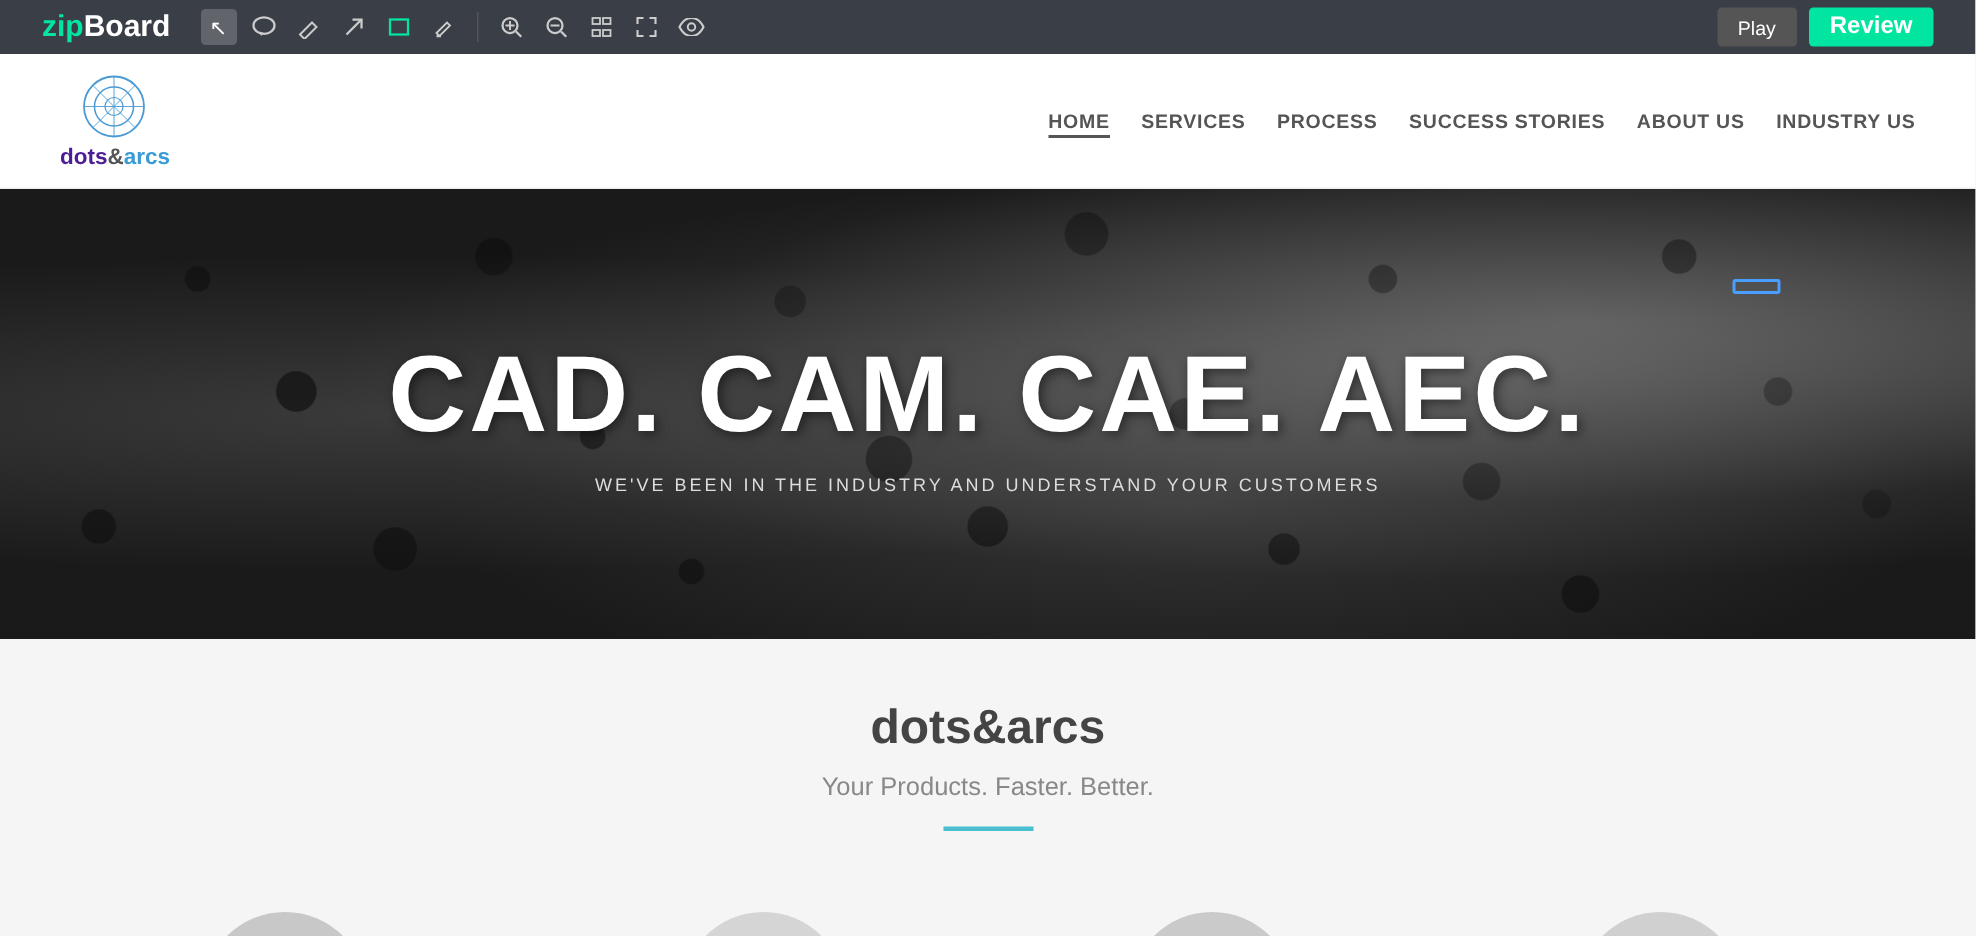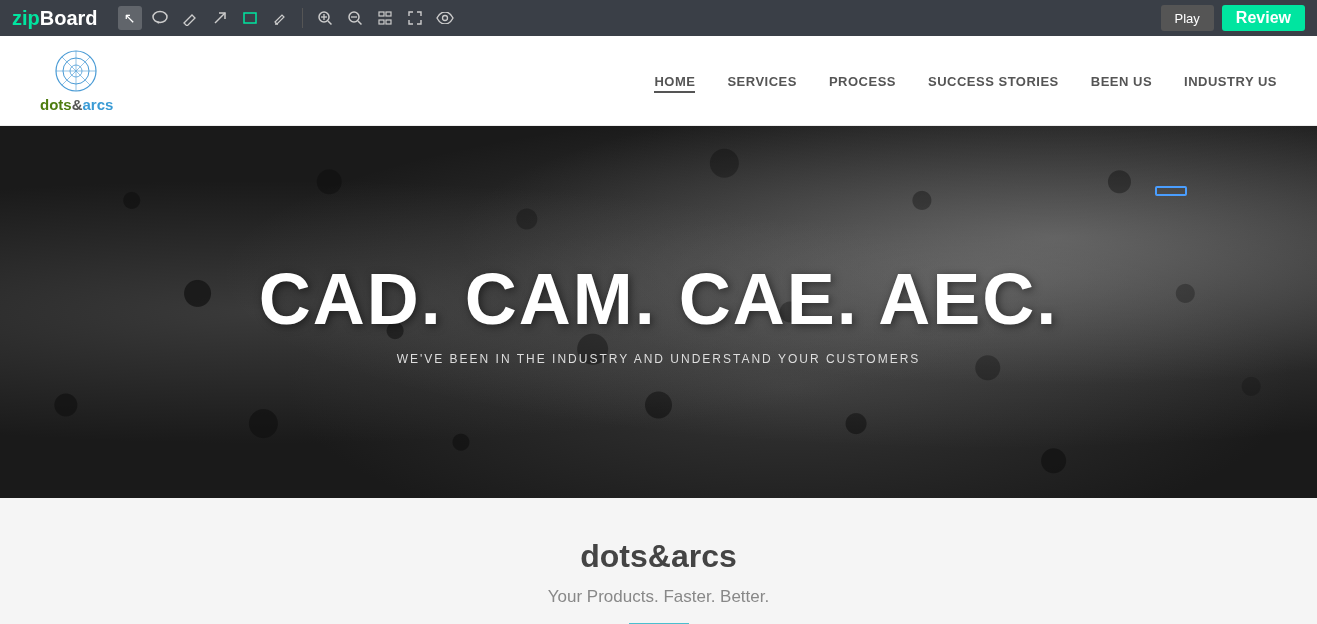--- a/index.html
+++ b/index.html
@@ -5,21 +5,21 @@
     * { margin: 0; padding: 0; box-sizing: border-box; }
     body { font-family: Arial, sans-serif; width: 1317px; overflow-x: hidden; background: #f5f5f5; }
 
     
     .toolbar {
       background: #3a3f47;
       height: 36px;
       display: flex;
       align-items: center;
       justify-content: space-between;
-      padding: 0 12px;
+      padding: 0 28px;
       position: relative;
     }
     .toolbar-left {
       display: flex;
       align-items: center;
       gap: 4px;
     }
     .toolbar-logo {
       color: white;
       font-size: 20px;
@@ -90,40 +90,40 @@
     }
     .site-logo-text {
       color: #3a9bd5;
       font-size: 15px;
       font-weight: bold;
       margin-top: 2px;
     }
     .site-logo-text span { color: #555; }
     .nav-links {
       display: flex;
-      gap: 32px;
+      gap: 21px;
       align-items: center;
       list-style: none;
     }
     .nav-links li a {
       text-decoration: none;
       color: #555;
       font-size: 13px;
       font-weight: 600;
       letter-spacing: 0.5px;
     }
     .nav-links li a.active {
       border-bottom: 2px solid #555;
       padding-bottom: 2px;
     }
 
     
     .hero {
       position: relative;
-      height: 372px;
+      height: 300px;
       background: #2a2a2a;
       display: flex;
       flex-direction: column;
       align-items: center;
       justify-content: center;
       overflow: hidden;
     }
     .hero-bg {
       position: absolute;
       inset: 0;
@@ -330,31 +330,31 @@
     <svg class="site-logo-icon" viewBox="0 0 55 45" fill="none" xmlns="http://www.w3.org/2000/svg">
       <circle cx="27" cy="22" r="20" stroke="#4a9bd5" stroke-width="1.2" fill="none"></circle>
       <circle cx="27" cy="22" r="13" stroke="#4a9bd5" stroke-width="1" fill="none"></circle>
       <circle cx="27" cy="22" r="6" stroke="#4a9bd5" stroke-width="0.8" fill="none"></circle>
       <line x1="27" y1="2" x2="27" y2="42" stroke="#4a9bd5" stroke-width="0.6"></line>
       <line x1="7" y1="22" x2="47" y2="22" stroke="#4a9bd5" stroke-width="0.6"></line>
       <line x1="13" y1="8" x2="41" y2="36" stroke="#4a9bd5" stroke-width="0.6"></line>
       <line x1="41" y1="8" x2="13" y2="36" stroke="#4a9bd5" stroke-width="0.6"></line>
     </svg>
     <div class="site-logo-text">
-      <span style="color:#4d7c0f;">dots</span><span style="color:#555;">&amp;</span><span style="color:#3a9bd5;">arcs</span>
+      <span style="color:#4c1d95;">dots</span><span style="color:#555;">&amp;</span><span style="color:#3a9bd5;">arcs</span>
     </div>
   </div>
 
   <nav>
     <ul class="nav-links">
       <li><a href="#" class="active">HOME</a></li>
       <li><a href="#">SERVICES</a></li>
       <li><a href="#">PROCESS</a></li>
       <li><a href="#">SUCCESS STORIES</a></li>
-      <li><a href="#">BEEN US</a></li>
+      <li><a href="#">ABOUT US</a></li>
       <li><a href="#">INDUSTRY US</a></li>
     </ul>
   </nav>
 </div>
 
 <div class="hero">
   <div class="hero-bg"></div>
   <div class="hero-texture"></div>
   <div class="hero-glow"></div>
 

